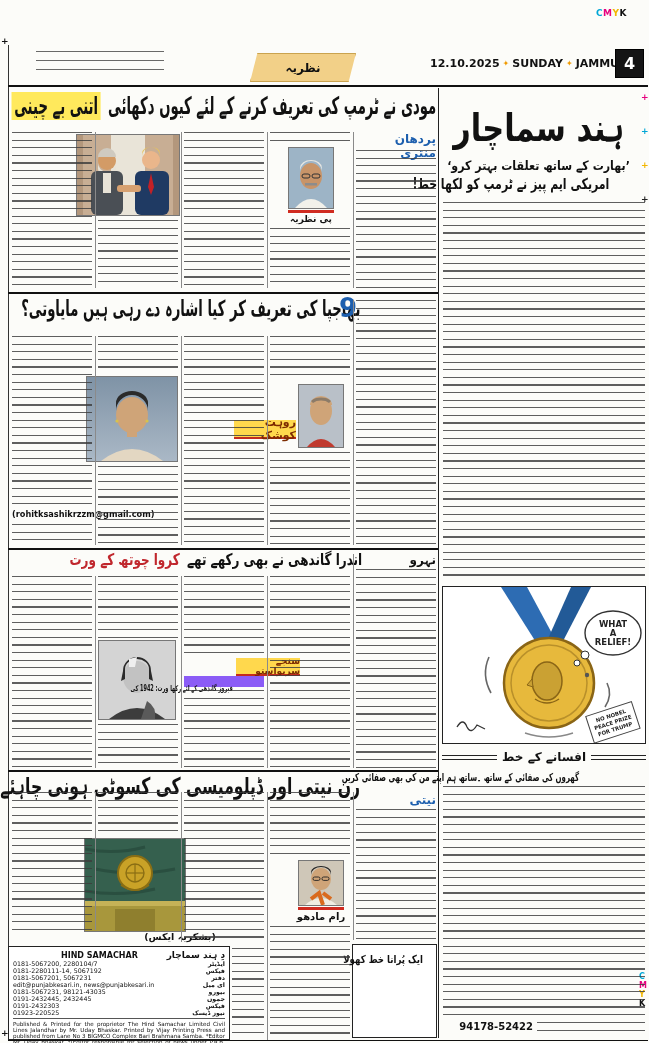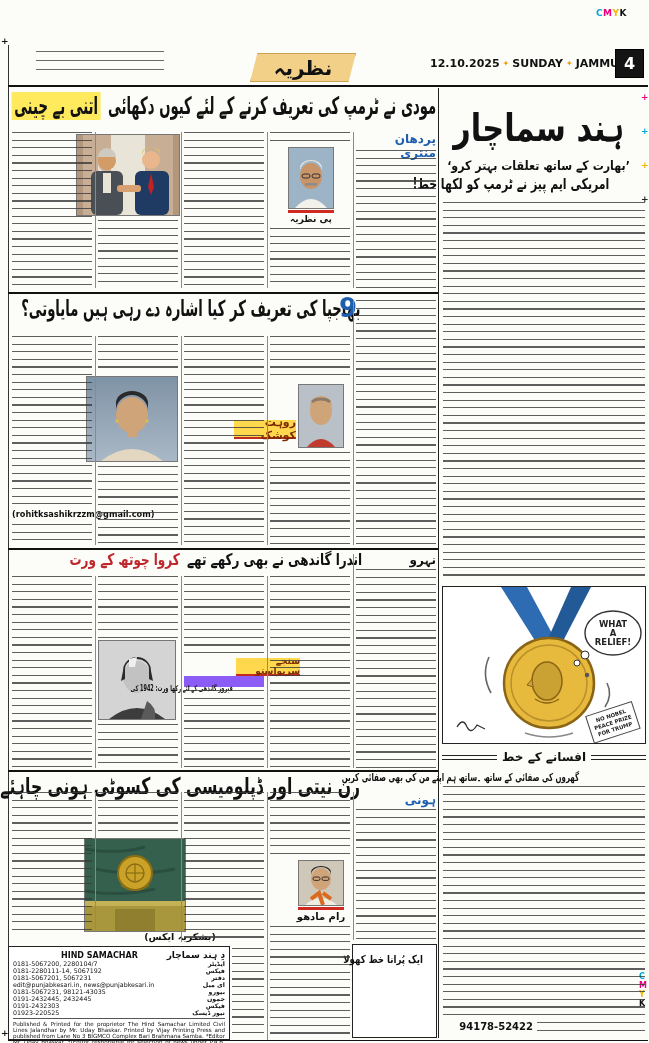--- a/index.html
+++ b/index.html
@@ -56,21 +56,21 @@
   <div class="abs edgemark" style="left:641px;top:126px;color:#00a6d6">+</div>
   <div class="abs edgemark" style="left:641px;top:160px;color:#f2b600">+</div>
   <div class="abs edgemark" style="left:641px;top:194px;color:#222">+</div>
 
   <div class="abs" style="left:8px;top:45px;width:1px;height:993px;background:#333;"></div>
   <div class="abs" style="left:438px;top:88px;width:1.3px;height:950px;background:#222;"></div>
 
   <div class="abs greek2" style="left:36px;top:51px;width:128px;height:21px;"></div>
 
   <div class="abs badge" style="left:250px;top:53px;width:104px;height:27px;">
-    <span class="rtl b" style="font-size:20px;">نظریہ</span>
+    <span class="rtl b" style="font-size:12px;">نظریہ</span>
   </div>
 
   <div class="abs" style="left:430px;top:57px;width:182px;text-align:right;font-size:11px;font-weight:bold;">
     <span>12.10.2025</span><span class="star">✦</span><span>SUNDAY</span><span class="star">✦</span><span>JAMMU</span>
   </div>
   <div class="abs pagebox" style="left:615px;top:49px;width:27px;height:27px;">
     <span>4</span>
   </div>
   <div class="abs hrule" style="left:8px;top:85px;width:640px;height:2px;"></div>
 
@@ -222,21 +222,21 @@
     </svg>
   </div>
   <div class="abs ylab rtl" style="left:236px;top:658px;width:64px;height:16px;font-size:9px;">سنجے سریواستو</div>
   <div class="abs rtl ctr" style="left:184px;top:676px;width:80px;height:11px;background:#8b5cf6;">
     <span class="scc b" style="font-size:8px;transform:scaleX(.62);">فیروز گاندھی کے لئے رکھا ورت: 1942 کی</span>
   </div>
 
   <div class="abs rtl" style="left:14px;top:773px;width:346px;height:36px;">
     <span class="sc b" style="font-size:23px;transform:scaleX(.68);">رن نیتی اور ڈپلومیسی کی کسوٹی ہونی چاہئے</span>
   </div>
-  <div class="abs rtl b lead-blue" style="left:390px;top:793px;width:46px;font-size:12px;text-align:right;background:#fcfcf9;">ہونی</div>
+  <div class="abs rtl b lead-blue" style="left:390px;top:793px;width:46px;font-size:12px;text-align:right;background:#fcfcf9;">نیتی</div>
 
   <div class="abs photo" style="left:84px;top:838px;width:102px;height:94px;">
     <svg width="100" height="92" viewBox="0 0 100 92">
       <rect width="100" height="92" fill="#35604e"></rect>
       <path d="M0,10 q30,6 60,-2 M10,30 q40,8 80,0 M0,52 q35,6 70,-2" stroke="#2a4f40" stroke-width="3" fill="none"></path>
       <circle cx="50" cy="34" r="17" fill="#c9a227" stroke="#8a6e14" stroke-width="2"></circle>
       <circle cx="50" cy="34" r="9" fill="none" stroke="#8a6e14" stroke-width="1.4"></circle>
       <line x1="41" y1="34" x2="59" y2="34" stroke="#8a6e14" stroke-width="1.2"></line>
       <line x1="50" y1="25" x2="50" y2="43" stroke="#8a6e14" stroke-width="1.2"></line>
       <path d="M36,46 q14,10 28,0" stroke="#8a6e14" stroke-width="1.6" fill="none"></path>

